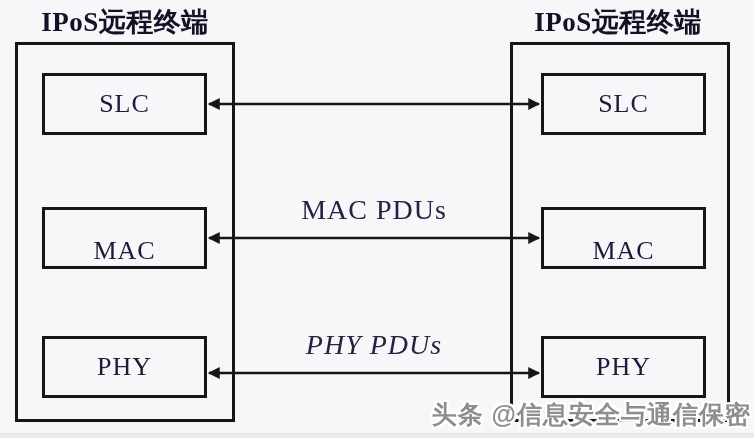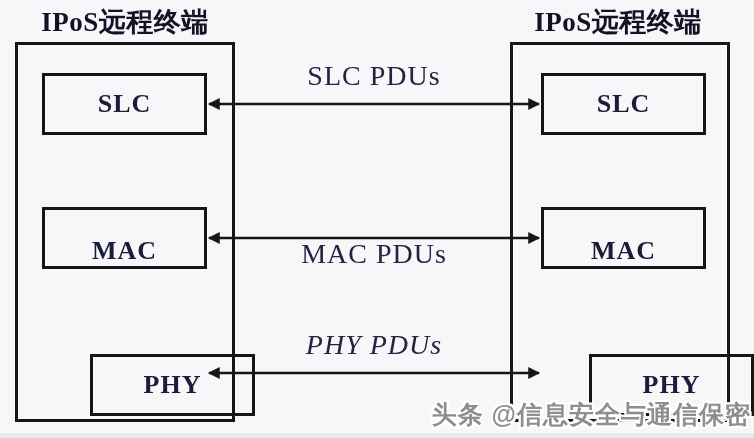--- a/index.html
+++ b/index.html
@@ -46,49 +46,49 @@
   .outer-box.right { left: 510px; }
   .layer-box {
     position: absolute;
     width: 159px;
     height: 56px;
     border: 3px solid #161616;
     display: flex;
     align-items: center;
     justify-content: center;
     font-size: 26px;
-    font-weight: bold;
+    font-weight: normal;
     color: #1b1b3a;
     letter-spacing: 1px;
     background: transparent;
   }
   .col-left  { left: 42px; }
   .col-right { left: 541px; }
   .row-slc { top: 73px; }
   .row-mac { top: 207px; align-items: flex-end; }
-  .row-phy { top: 354px; margin-left: 48px; }
+  .row-phy { top: 336px; }
   .arrow-layer {
     position: absolute;
     left: 0; top: 0;
     width: 754px; height: 438px;
     pointer-events: none;
   }
   .pdu-label {
     position: absolute;
     left: 254px;
     width: 240px;
     text-align: center;
     font-size: 28px;
     font-weight: normal;
     color: #232343;
     letter-spacing: 1px;
     white-space: nowrap;
   }
   .pdu-slc { top: 60px; }
-  .pdu-mac { top: 194px; margin-top: 44px; }
+  .pdu-mac { top: 194px; }
   .pdu-phy { top: 329px; font-style: italic; }
   .watermark {
     position: absolute;
     right: 3px;
     top: 398px;
     font-family: "Liberation Sans", "DejaVu Sans", sans-serif;
     font-size: 25px;
     font-weight: bold;
     color: #8e8e90;
     letter-spacing: 1px;
@@ -136,20 +136,19 @@
     <defs>
       <marker id="ah" viewBox="0 0 10 10" refX="9" refY="5" markerWidth="6" markerHeight="4.6" orient="auto-start-reverse" markerUnits="strokeWidth">
         <path d="M0,0 L10,5 L0,10 Z" fill="#161616"></path>
       </marker>
     </defs>
     <line x1="209" y1="104" x2="539" y2="104" stroke="#161616" stroke-width="2.6" marker-start="url(#ah)" marker-end="url(#ah)"></line>
     <line x1="209" y1="238" x2="539" y2="238" stroke="#161616" stroke-width="2.6" marker-start="url(#ah)" marker-end="url(#ah)"></line>
     <line x1="209" y1="373" x2="539" y2="373" stroke="#161616" stroke-width="2.6" marker-start="url(#ah)" marker-end="url(#ah)"></line>
   </svg>
 
-  <div class="pdu-label pdu-slc">SLC PDUs</div>
   <div class="pdu-label pdu-mac">MAC PDUs</div>
   <div class="pdu-label pdu-phy">PHY PDUs</div>
 
   <div class="watermark">头条 @信息安全与通信保密</div>
 
   <div class="bottom-edge"></div>
 </div>
 
 </body></html>

